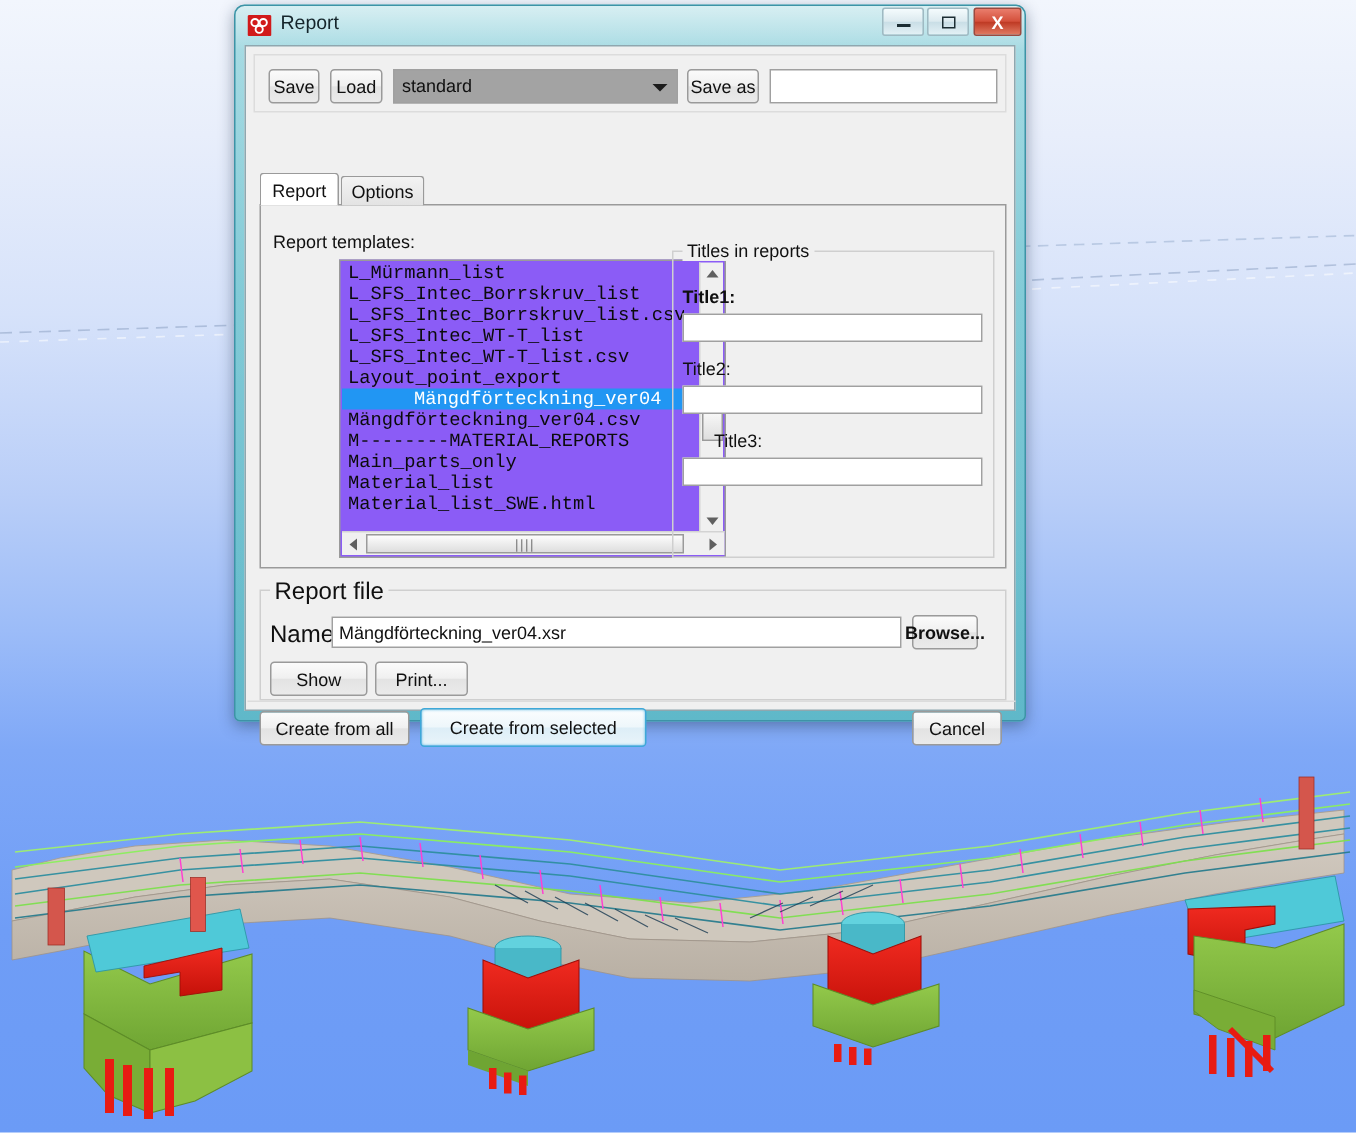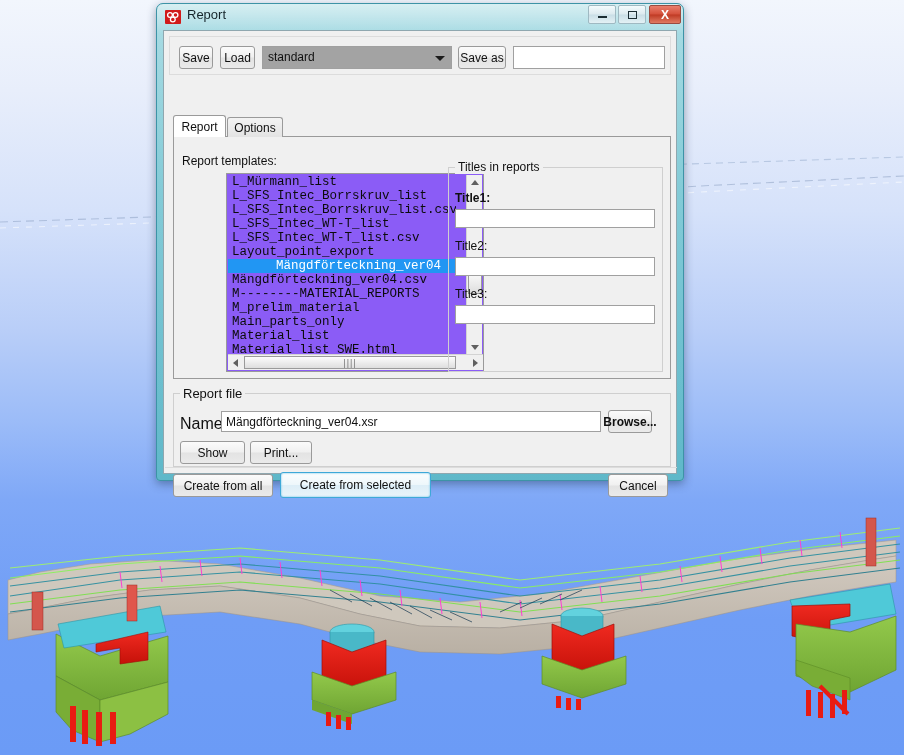--- a/index.html
+++ b/index.html
@@ -316,33 +316,33 @@
     width: 200px; height: 19px;
     background: #ffffff;
     border: 1px solid #a0a0a0;
     box-sizing: border-box;
     font-size: 12px; color: #101010;
     padding: 0 3px;
     font-family: "Liberation Sans", sans-serif;
   }
   #lbl-title1 { top: 54px; font-weight: bold; }  #in-title1 { top: 72px; }
   #lbl-title2 { top: 102px; } #in-title2 { top: 120px; }
-  #lbl-title3 { top: 150px; } #in-title3 { top: 168px; }
+  #lbl-title3 { top: 150px; margin-left: 21px; } #in-title3 { top: 168px; }
 
   
   #grp-reportfile {
     position: absolute; left: 9px; top: 362px;
     width: 498px; height: 74px;
     border: 1px solid #cfcfcf;
     box-sizing: border-box;
   }
   #grp-reportfile-label {
     position: absolute; left: 16px; top: 355px;
     background: #f0f0f0; padding: 0 3px;
-    font-size: 13px; color: #101010;
+    font-size: 16px; color: #101010;
   }
   #lbl-name {
     position: absolute; left: 16px; top: 384px;
     font-size: 16px; color: #101010;
   }
   #in-name {
     position: absolute; left: 57px; top: 380px;
     width: 380px; height: 21px;
     background: #ffffff;
     border: 1px solid #a0a0a0;
@@ -544,21 +544,20 @@
         <div id="listbox-items">
           <div class="list-item">L_Mürmann_list</div>
           <div class="list-item">L_SFS_Intec_Borrskruv_list</div>
           <div class="list-item">L_SFS_Intec_Borrskruv_list.csv</div>
           <div class="list-item">L_SFS_Intec_WT-T_list</div>
           <div class="list-item">L_SFS_Intec_WT-T_list.csv</div>
           <div class="list-item">Layout_point_export</div>
           <div class="list-item selected">Mängdförteckning_ver04</div>
           <div class="list-item">Mängdförteckning_ver04.csv</div>
           <div class="list-item">M--------MATERIAL_REPORTS</div>
-          <div class="list-item">M_prelim_material</div>
           <div class="list-item">Main_parts_only</div>
           <div class="list-item">Material_list</div>
           <div class="list-item">Material_list_SWE.html</div>
         </div>
 
         <div id="lb-vscroll">
           <div class="sb-arrow" id="lb-up">
               <i class="tri-up"></i>
             </div>
           <div id="lb-vthumb"></div>

